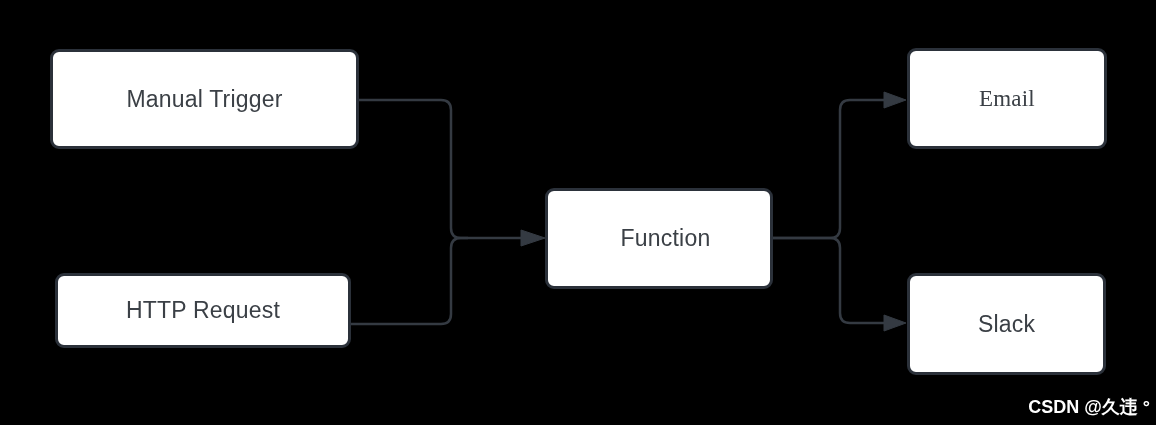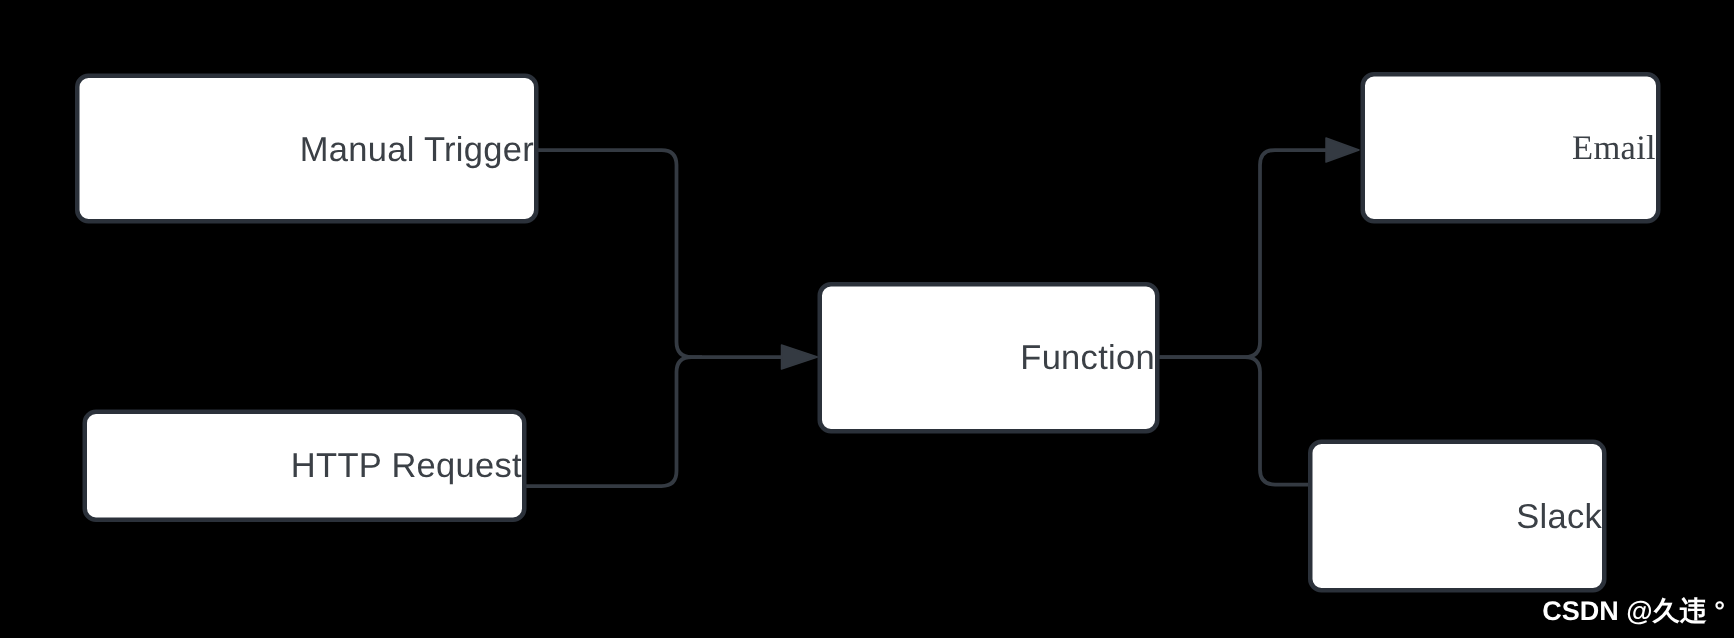--- a/index.html
+++ b/index.html
@@ -35,34 +35,34 @@
     stroke-linejoin: round;
   }
   .node {
     position: absolute;
     box-sizing: border-box;
     background: var(--node-fill, #ffffff);
     border: 3px solid var(--node-border, #2b313a);
     border-radius: 9px;
     display: flex;
     align-items: center;
-    justify-content: flex-end;
+    justify-content: center;
     cursor: pointer;
   }
   .node .node-label {
     color: var(--node-text, #3b4046);
     font-size: 23px;
     letter-spacing: 0.2px;
     white-space: nowrap;
   }
   .node-manual-trigger { left: 50px;  top: 49px;  width: 309px; height: 100px; }
   .node-http-request   { left: 55px;  top: 273px; width: 296px; height: 75px; }
   .node-function       { left: 545px; top: 188px; width: 228px; height: 101px; padding-left: 13px; }
   .node-email          { left: 907px; top: 48px;  width: 200px; height: 101px; font-family: Liberation Serif, serif; }
-  .node-slack          { left: 872px; top: 273px; width: 199px; height: 102px; margin-top: 20px; }
+  .node-slack          { left: 907px; top: 273px; width: 199px; height: 102px; }
   .watermark {
     position: absolute;
     right: 6px;
     bottom: 6px;
     color: var(--watermark-text, #ffffff);
     font-size: 18px;
     font-weight: bold;
     white-space: nowrap;
     margin-left: 28px;
   }

